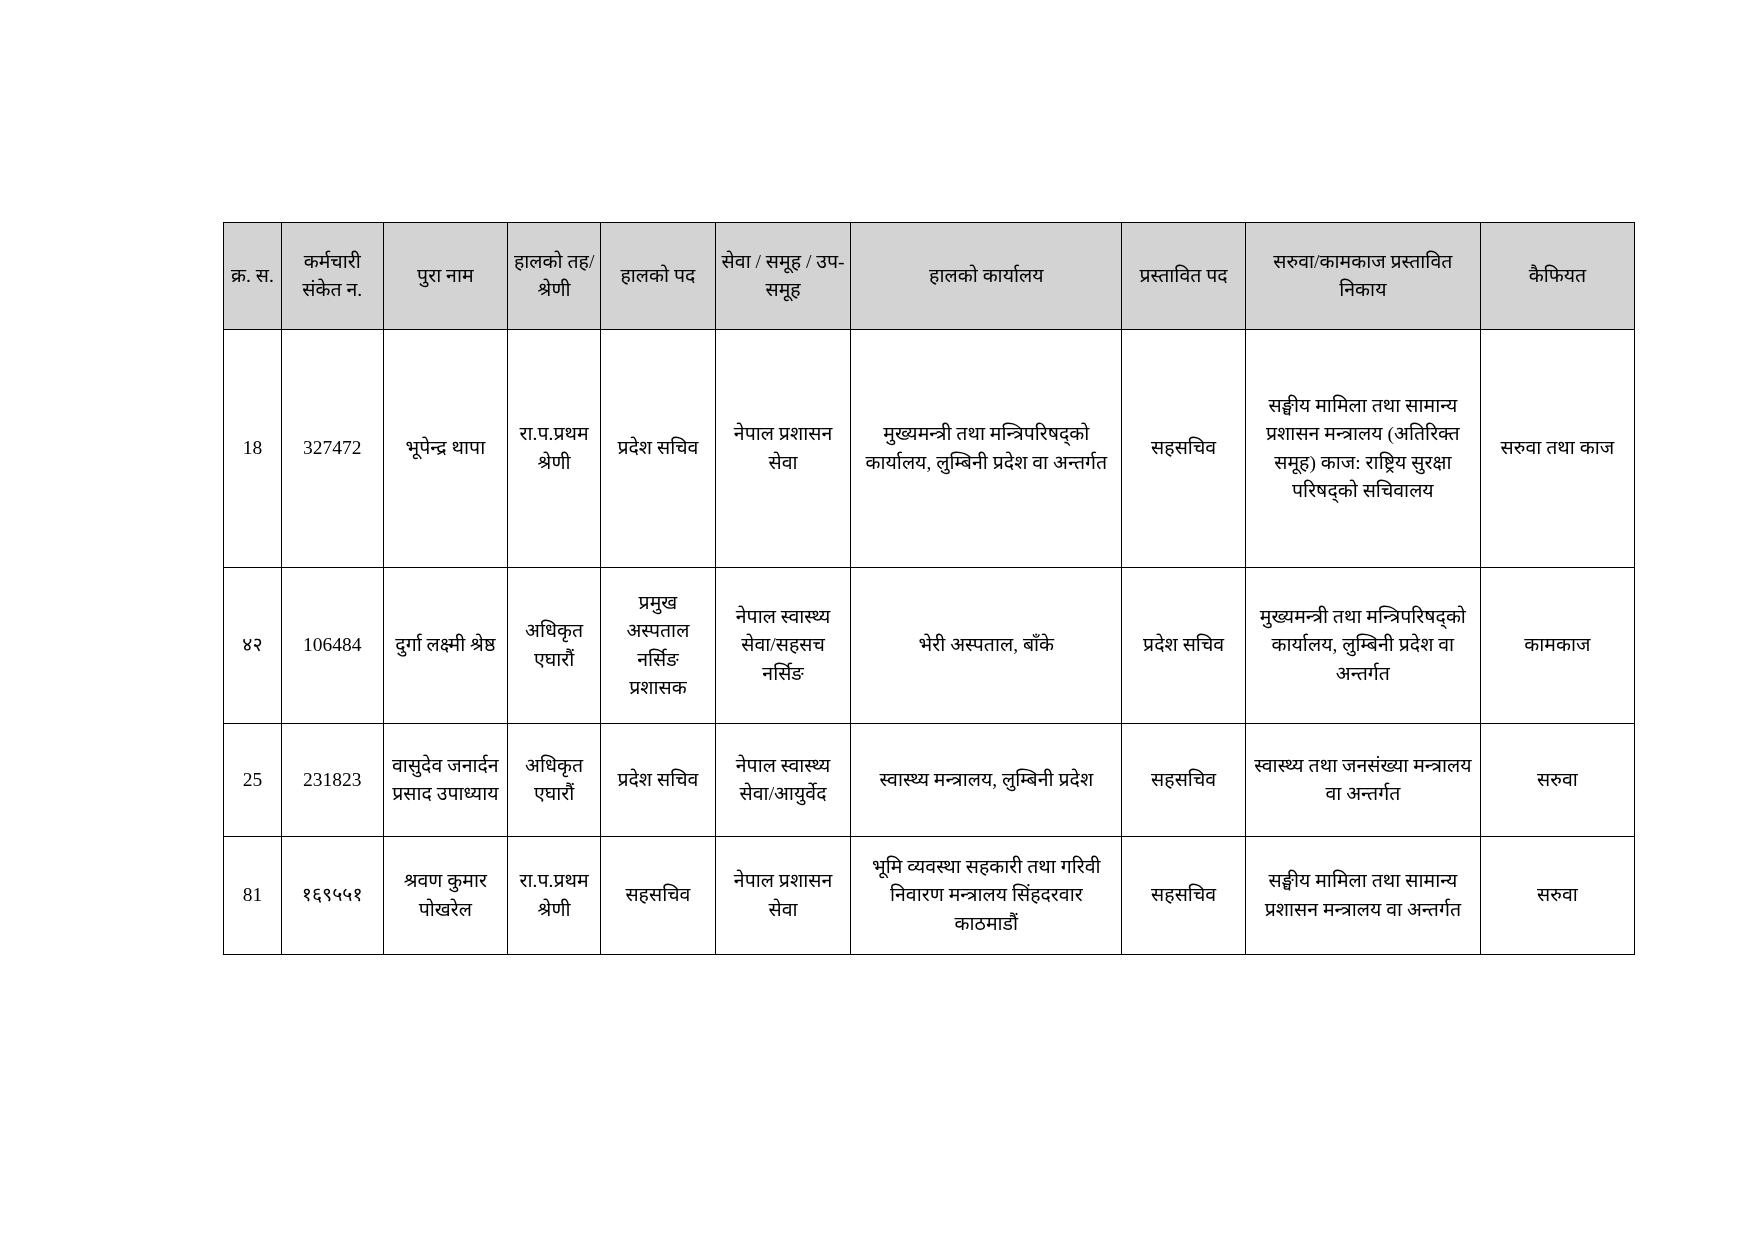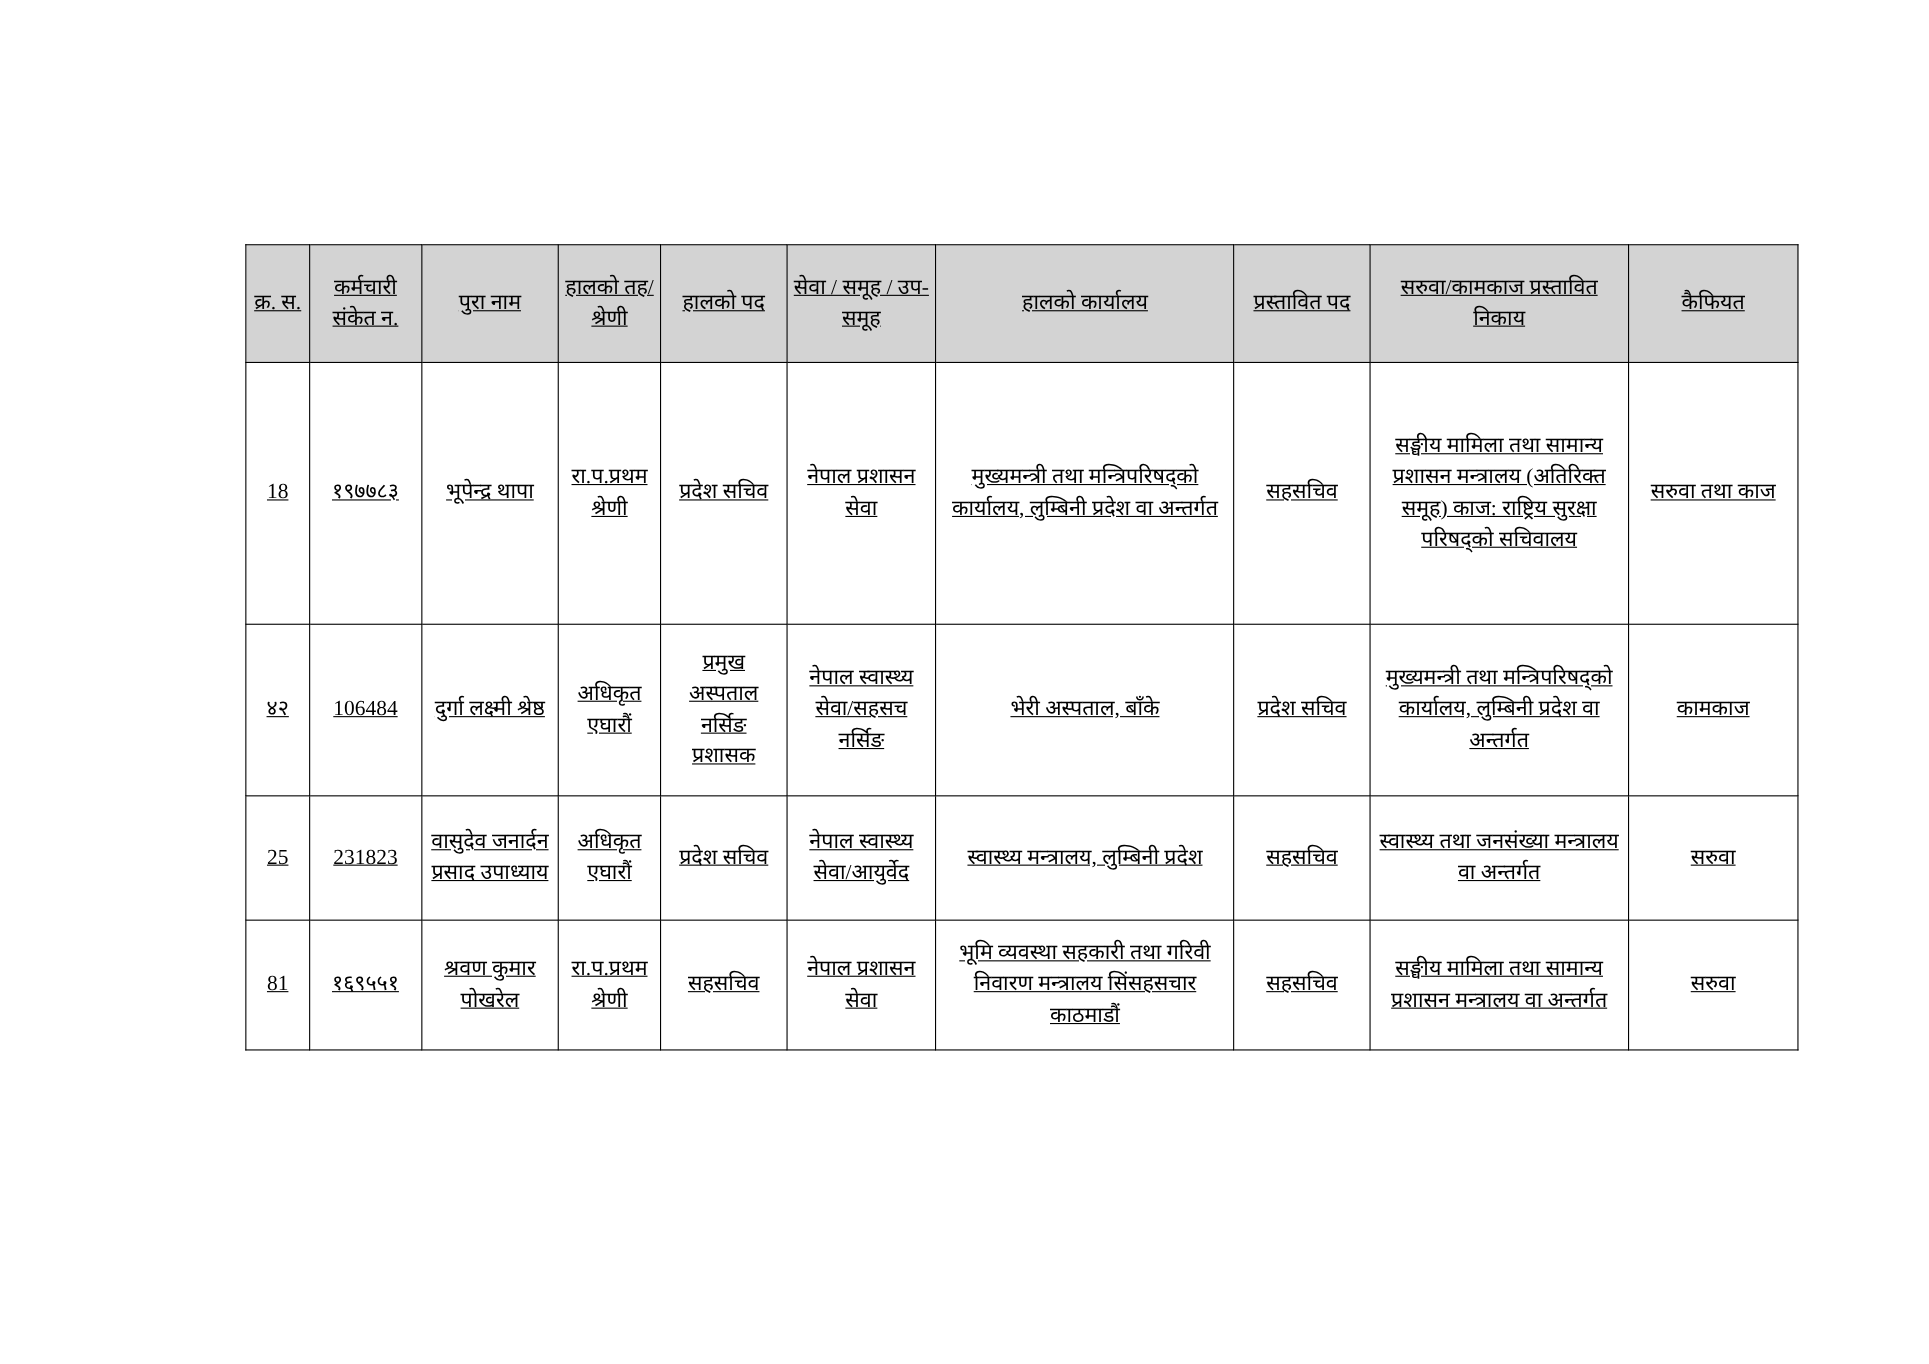--- a/index.html
+++ b/index.html
@@ -24,21 +24,20 @@
   .table-wrap {
     position: absolute;
     left: 223px;
     top: 222px;
     width: 1412px;
   }
   table.doc-table {
     border-collapse: collapse;
     width: 1412px;
     table-layout: fixed;
-    text-decoration: underline;
   }
   table.doc-table th,
   table.doc-table td {
     border: 1.5px solid #000000;
     text-align: center;
     vertical-align: middle;
     padding: 6px 5px;
     font-size: 19.5px;
     line-height: 1.45;
     font-family: "Liberation Serif", "DejaVu Serif", serif;
@@ -98,21 +97,21 @@
           <th>सेवा / समूह / उप-समूह</th>
           <th>हालको कार्यालय</th>
           <th>प्रस्तावित पद</th>
           <th>सरुवा/कामकाज प्रस्तावित निकाय</th>
           <th>कैफियत</th>
         </tr>
       </thead>
       <tbody>
         <tr class="row-41">
           <td>18</td>
-          <td>१९७७८३</td>
+          <td>327472</td>
           <td>भूपेन्द्र  थापा</td>
           <td>रा.प.प्रथम श्रेणी</td>
           <td>प्रदेश सचिव</td>
           <td>नेपाल प्रशासन सेवा</td>
           <td>मुख्यमन्त्री तथा मन्त्रिपरिषद्को कार्यालय, लुम्बिनी प्रदेश वा अन्तर्गत</td>
           <td>सहसचिव</td>
           <td>सङ्घीय मामिला तथा सामान्य प्रशासन मन्त्रालय (अतिरिक्त समूह) काज: राष्ट्रिय सुरक्षा परिषद्को सचिवालय</td>
           <td>सरुवा तथा काज</td>
         </tr>
         <tr class="row-42">
@@ -139,21 +138,21 @@
           <td>स्वास्थ्य तथा जनसंख्या मन्त्रालय वा अन्तर्गत</td>
           <td>सरुवा</td>
         </tr>
         <tr class="row-44">
           <td>81</td>
           <td>१६९५५१</td>
           <td>श्रवण कुमार पोखरेल</td>
           <td>रा.प.प्रथम श्रेणी</td>
           <td>सहसचिव</td>
           <td>नेपाल प्रशासन सेवा</td>
-          <td>भूमि व्यवस्था सहकारी तथा गरिवी निवारण मन्त्रालय सिंसहसचार काठमाडौं</td>
+          <td>भूमि व्यवस्था सहकारी तथा गरिवी निवारण मन्त्रालय सिंहदरवार काठमाडौं</td>
           <td>सहसचिव</td>
           <td>सङ्घीय मामिला तथा सामान्य प्रशासन मन्त्रालय वा अन्तर्गत</td>
           <td>सरुवा</td>
         </tr>
       </tbody>
     </table>
   </div>
 </div>
 
 </body></html>

